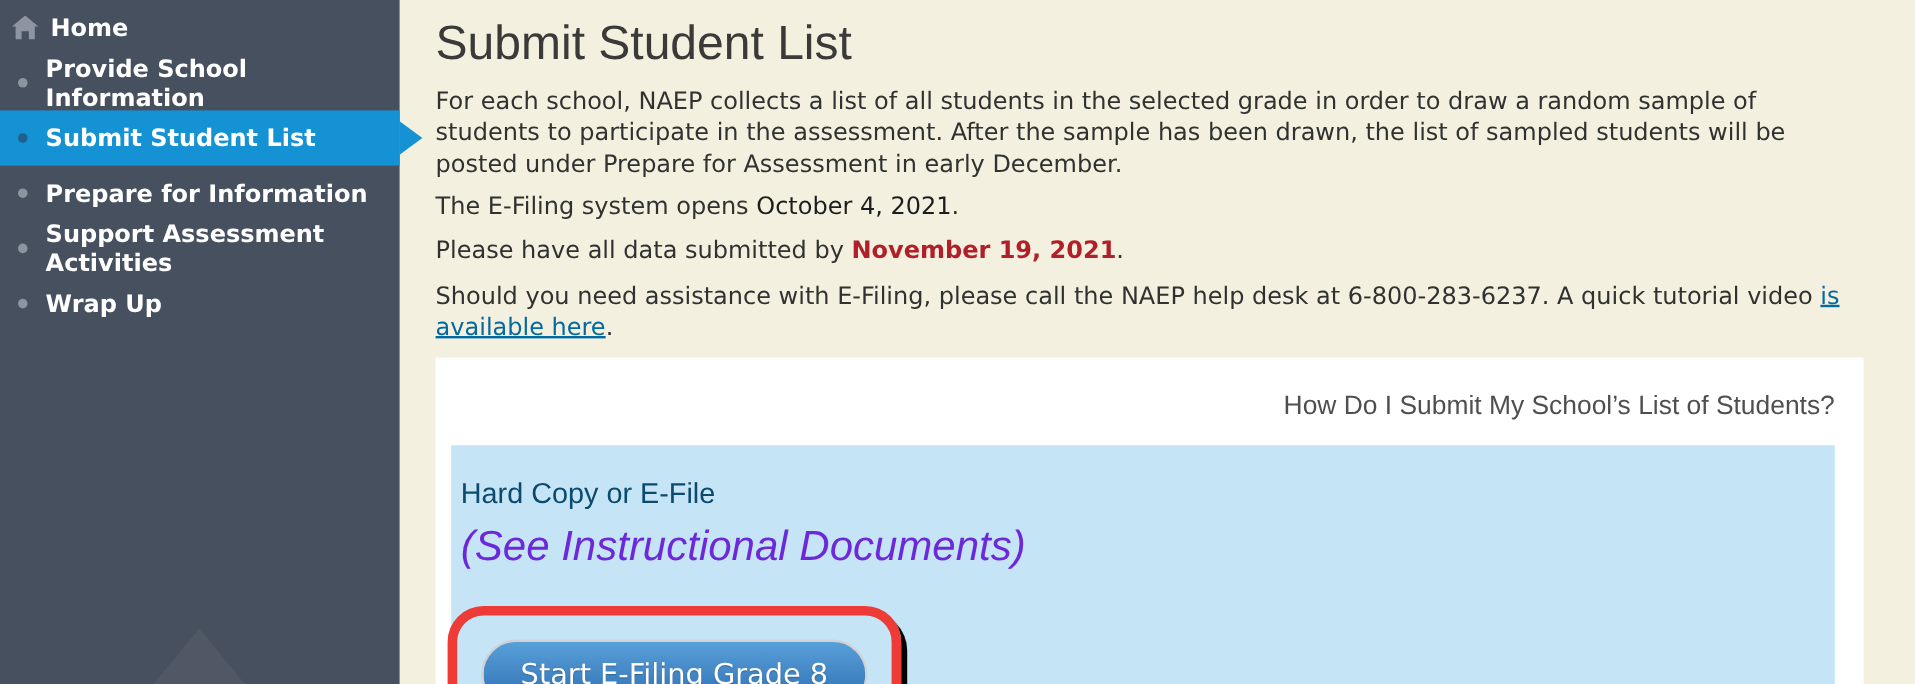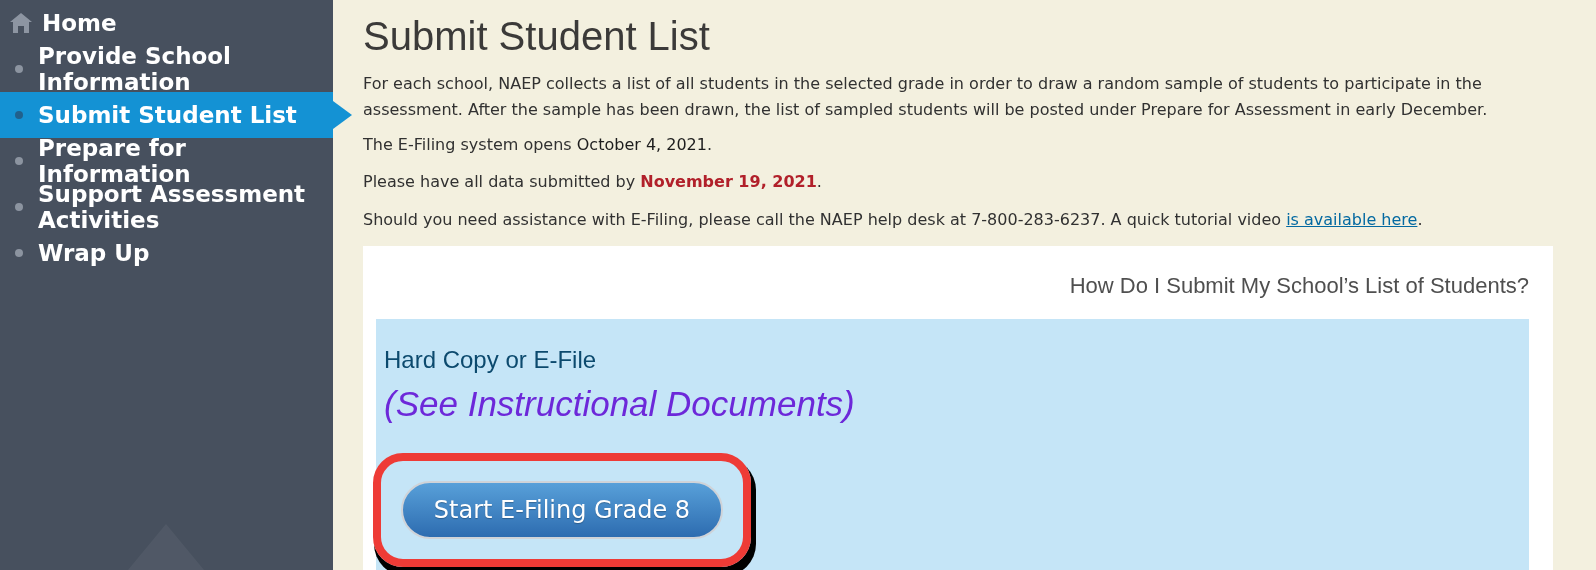--- a/index.html
+++ b/index.html
@@ -20,21 +20,21 @@
     padding-top: 0;
   }
   .nav-item {
     position: relative;
     height: 46px;
     display: flex;
     align-items: center;
     padding-left: 9px;
     color: #ffffff;
     font-weight: bold;
-    font-size: 23px;
+    font-size: 20px;
     cursor: pointer;
   }
   .nav-item .home-icon {
     width: 24px; height: 22px;
     margin-right: 9px;
     display: inline-flex;
     align-items: center;
     justify-content: center;
   }
   .nav-item .bullet {
@@ -76,21 +76,21 @@
   h1.page-title {
     margin: 12px 0 0 0;
     font-family: "Liberation Sans", sans-serif;
     font-weight: 300;
     font-size: 40px;
     line-height: 48px;
     color: #3b3a39;
     letter-spacing: 0;
   }
   .body-text {
-    font-size: 16px;
+    font-size: 20px;
     line-height: 26px;
     color: #313131;
   }
   p.intro { margin-top: 11px; }
   p.opens-line { margin-top: 9px; }
   p.deadline-line { margin-top: 11px; }
   p.assist-line { margin-top: 12px; }
   .bold-date { font-weight: normal; color: #1d1d1d; }
   .deadline-date { font-weight: bold; color: #b1202a; }
   a.tutorial-link { color: #0369a1; text-decoration: underline; cursor: pointer; }
@@ -197,21 +197,21 @@
 
 <div class="main">
   <h1 class="page-title">Submit Student List</h1>
 
   <p class="body-text intro">For each school, NAEP collects a list of all students in the selected grade in order to draw a random sample of students to participate in the assessment. After the sample has been drawn, the list of sampled students will be posted under Prepare for Assessment in early December.</p>
 
   <p class="body-text opens-line"><span>The E-Filing system opens </span><span class="bold-date">October 4, 2021</span><span>.</span></p>
 
   <p class="body-text deadline-line"><span>Please have all data submitted by </span><span class="deadline-date">November 19, 2021</span><span>.</span></p>
 
-  <p class="body-text assist-line"><span>Should you need assistance with E-Filing, please call the NAEP help desk at 7-800-283-6237. A quick tutorial video </span><a class="tutorial-link">is available here</a><span>.</span></p>
+  <p class="body-text assist-line"><span>Should you need assistance with E-Filing, please call the NAEP help desk at 6-800-283-6237. A quick tutorial video </span><a class="tutorial-link">is available here</a><span>.</span></p>
 
   <div class="panel">
     <div class="panel-heading">How Do I Submit My School’s List of Students?</div>
 
     <div class="option-box">
       <div class="option-title">Hard Copy or E-File</div>
       <div class="option-subtitle">(See Instructional Documents)</div>
 
       <div class="highlight-ring">
         <button class="efile-button">Start E-Filing Grade 8</button>

